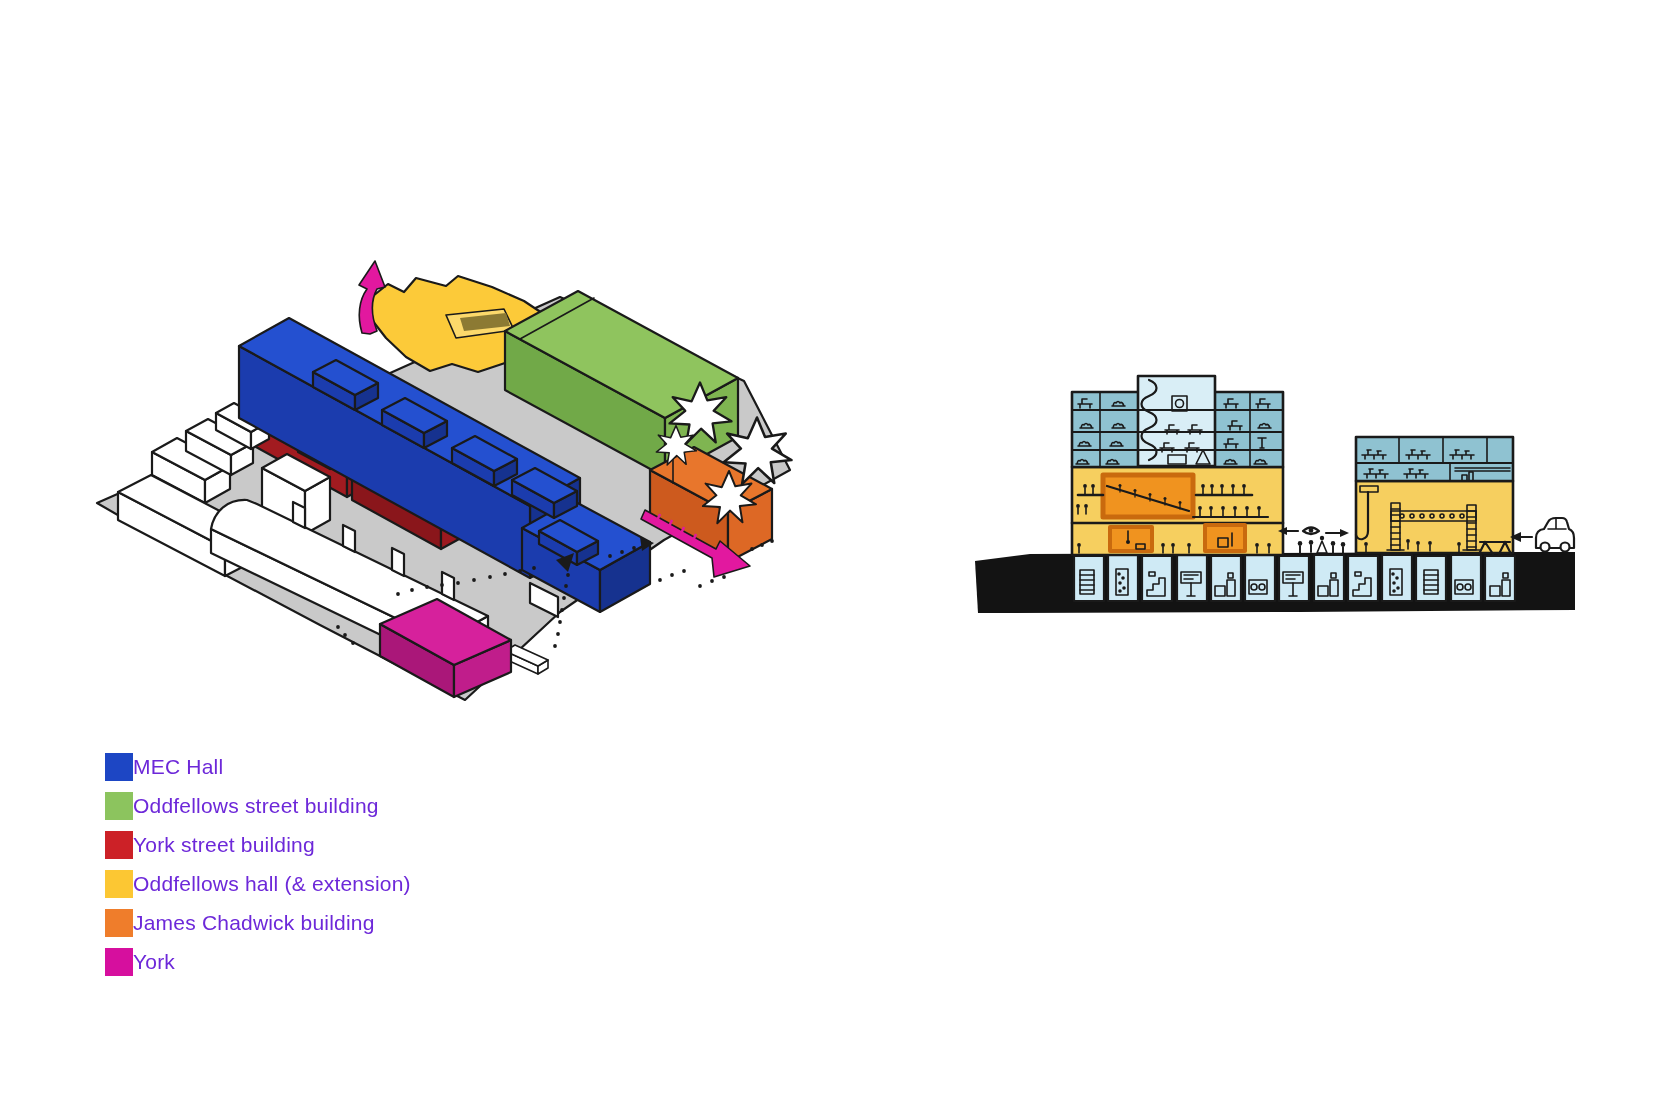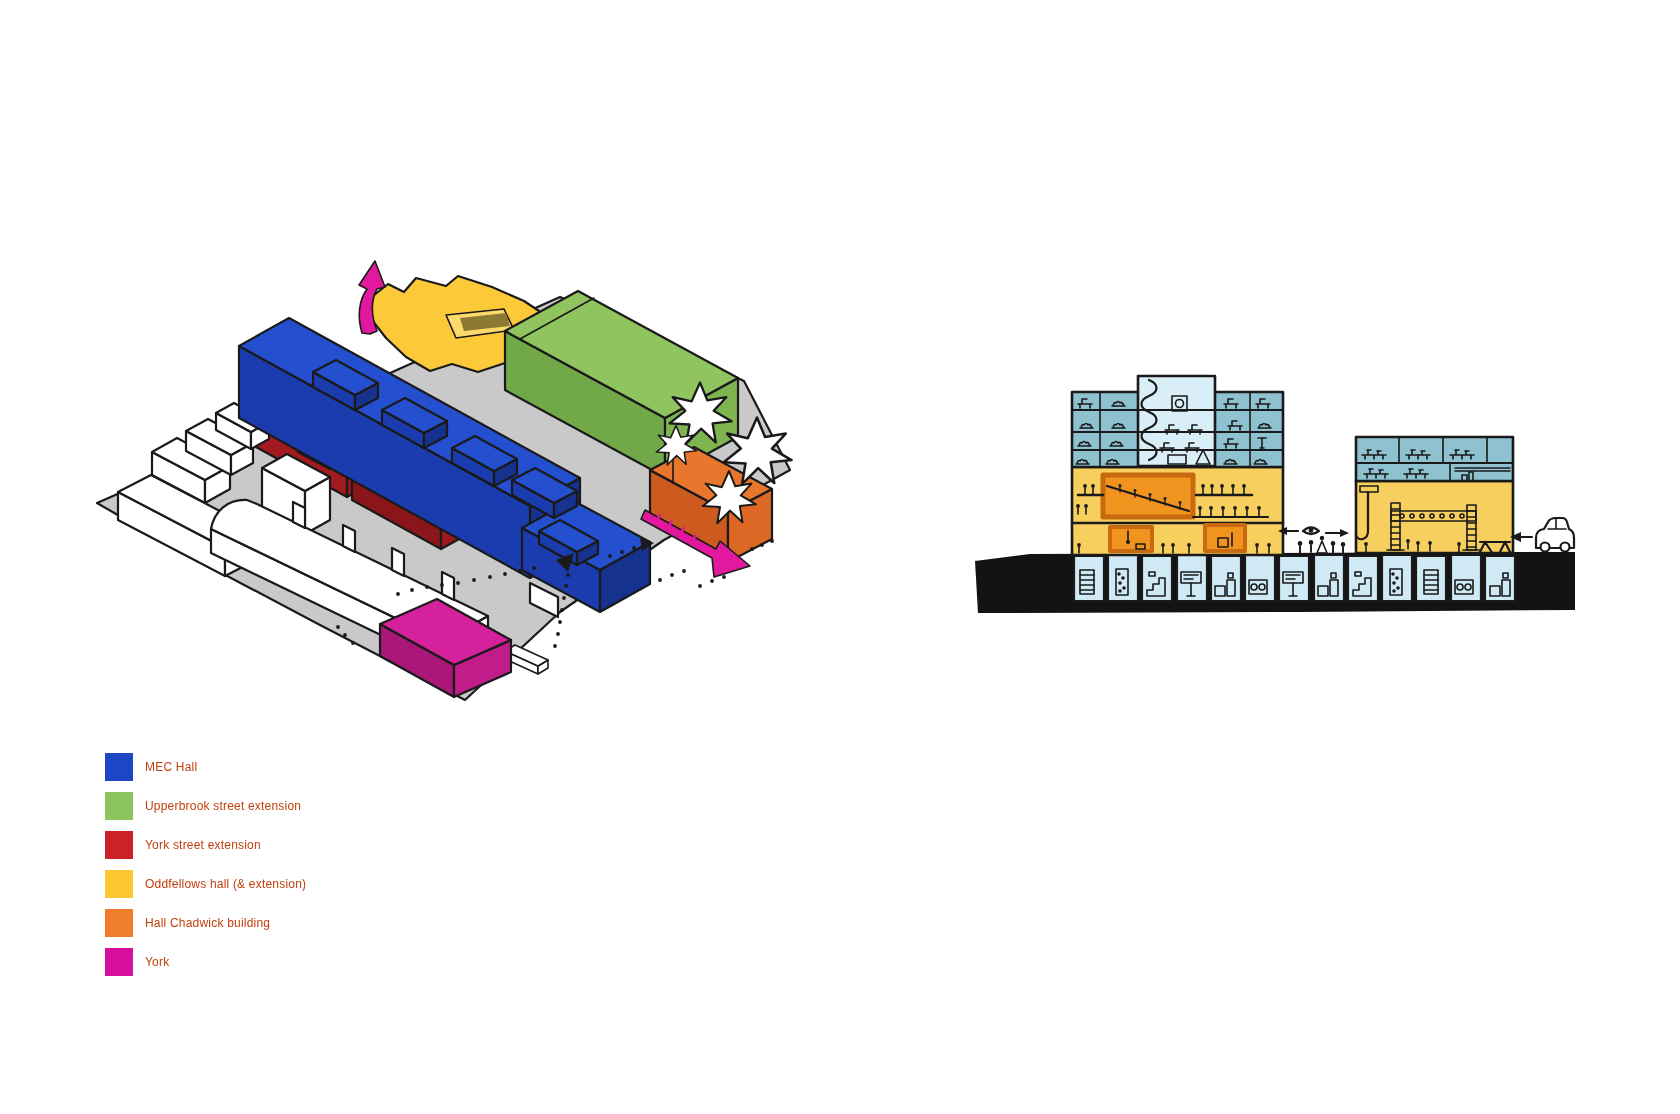--- a/index.html
+++ b/index.html
@@ -22,21 +22,21 @@
   .f-pink{fill:var(--c-pink);} .s-pink{stroke:var(--c-pink);}
   .f-ink{fill:var(--c-ink);}
   .f-secblue{fill:var(--c-sec_blue);} .f-seccore{fill:var(--c-sec_core);} .f-secbase{fill:var(--c-sec_basement);}
   .f-secyel{fill:var(--c-sec_yellow);} .f-secor{fill:var(--c-sec_orange);}
   .s-orb{stroke:var(--c-sec_orange_border);stroke-linejoin:round;}
   .f-secblack{fill:var(--c-sec_black);}
   
   .legend{position:absolute;left:105px;top:753px;}
   .legend-row{display:flex;align-items:center;height:28px;margin-bottom:11px;}
   .swatch{width:28px;height:28px;display:inline-block;flex:0 0 28px;}
-  .legend-label{margin-left:12px;font-size:12px;color:#c2410c;letter-spacing:.2px;white-space:nowrap;}
+  .legend-label{font-size:21px;color:#6d28d9;letter-spacing:.2px;white-space:nowrap;}
 </style>
 </head>
 <body>
 
 <div id="canvas">
 
 <svg width="1680" height="1114" viewBox="0 0 1680 1114">
   <defs>
     <g id="pp">
           <circle cx="0" cy="-8" r="1.9" class="f-ink"></circle>
@@ -431,33 +431,33 @@
   </g>
 </svg>
 
 <div class="legend">
   <div class="legend-row">
     <span class="swatch" style="background-color: rgb(29, 70, 196);"></span>
     <span class="legend-label">MEC Hall</span>
   </div>
   <div class="legend-row">
     <span class="swatch" style="background-color: rgb(140, 196, 94);"></span>
-    <span class="legend-label">Upperbrook street extension</span>
+    <span class="legend-label">Oddfellows street building</span>
   </div>
   <div class="legend-row">
     <span class="swatch" style="background-color: rgb(204, 33, 39);"></span>
-    <span class="legend-label">York street extension</span>
+    <span class="legend-label">York street building</span>
   </div>
   <div class="legend-row">
     <span class="swatch" style="background-color: rgb(252, 199, 51);"></span>
     <span class="legend-label">Oddfellows hall (&amp; extension)</span>
   </div>
   <div class="legend-row">
     <span class="swatch" style="background-color: rgb(239, 125, 43);"></span>
-    <span class="legend-label">Hall Chadwick building</span>
+    <span class="legend-label">James Chadwick building</span>
   </div>
   <div class="legend-row">
     <span class="swatch" style="background-color: rgb(214, 15, 158);"></span>
     <span class="legend-label">York</span>
   </div>
 </div>
 
 </div>
 
 </body></html>

